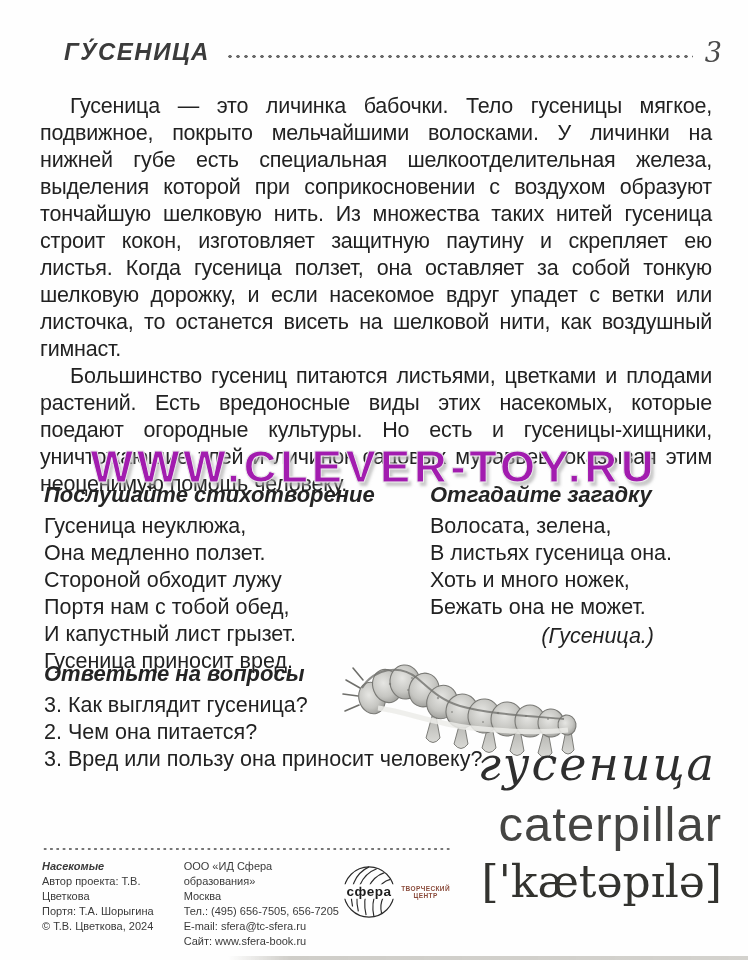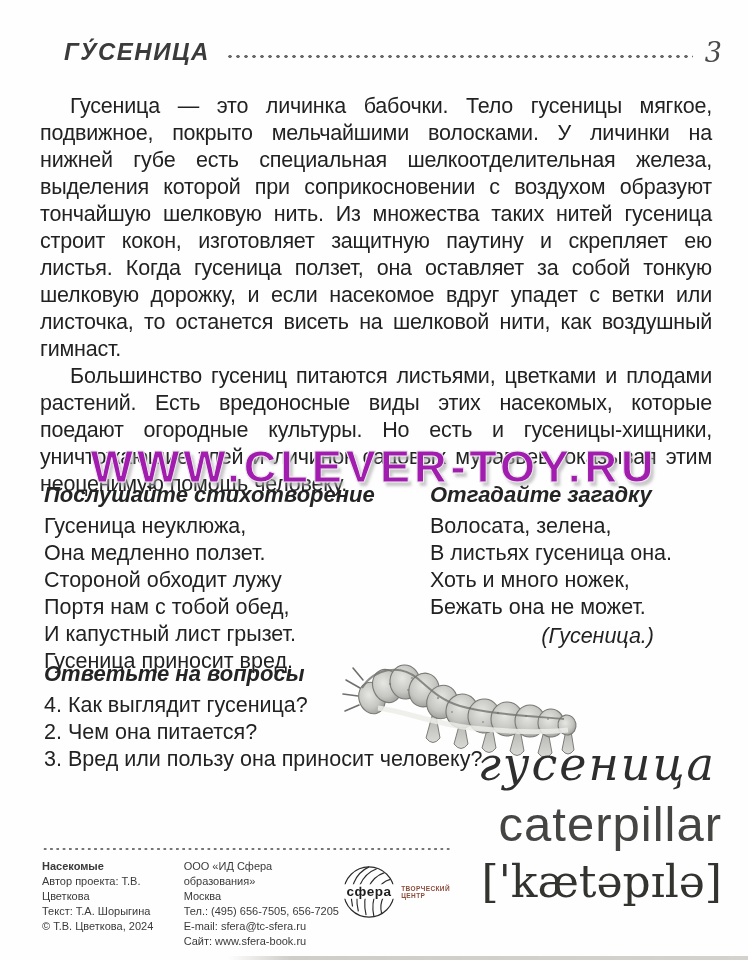--- a/index.html
+++ b/index.html
@@ -64,22 +64,22 @@
 
   
   .footer { position:absolute; top:846px; left:42px; width:408px; z-index:2; }
   .footer-dots { height:6px; margin-bottom:7px;
                  background-image:radial-gradient(circle, #777 1.1px, transparent 1.4px);
                  background-size:6.3px 6px; background-repeat:repeat-x;
                  background-position:0 center; }
   .footer-cols { display:flex; align-items:flex-start; }
   .f-col1 { width:152px; font-size:11px; line-height:15px; color:#3a3a3a; }
   .f-col2 { width:168px; font-size:11px; line-height:15px; color:#3a3a3a; }
-  .f-series { font-weight:bold; }
-  .footer-logo { display:flex; align-items:center; margin-top:4px; }
+  .f-series { font-weight:bold;font-style:italic; }
+  .footer-logo { display:flex; align-items:center; margin-top:4px;text-align:center; }
   .logo-tagline { font-size:6.5px; line-height:7.5px; color:#8a4b3b;
                   text-transform:uppercase; letter-spacing:0.4px; margin-left:3px;
                   font-weight:bold; }
 
   
   .scan-shadow { position:absolute; bottom:0; left:228px; right:0; height:4px;
                  background:linear-gradient(to right, rgba(175,172,164,0),
                            rgba(168,165,156,0.55) 12%, rgba(168,165,156,0.5));
                  filter:blur(0.6px); }
 </style>
@@ -179,36 +179,36 @@
         <circle cx="228" cy="107" r="1.1"></circle>
           <circle cx="132" cy="100" r="1"></circle>
         <circle cx="88" cy="78" r="1"></circle>
           <circle cx="163" cy="110" r="1"></circle>
       </g>
     </svg>
   </div>
 
   <div class="questions">
     <div class="section-heading">Ответьте на вопросы</div>
-    <div class="question-line">4. Как выглядит гусеница?</div>
+    <div class="question-line">3. Как выглядит гусеница?</div>
     <div class="question-line">2. Чем она питается?</div>
     <div class="question-line">3. Вред или пользу она приносит человеку?</div>
   </div>
 
   <div class="vocab-ru">гусеница</div>
   <div class="vocab-en">caterpillar</div>
   <div class="vocab-tr">['kætəpɪlə]</div>
 
   <div class="footer">
     <div class="footer-dots"></div>
     <div class="footer-cols">
       <div class="f-col1">
         <div class="f-series">Насекомые</div>
         <div>Автор проекта: Т.В. Цветкова</div>
-        <div>Текст: Т.А. Шорыгина</div>
+        <div>Портя: Т.А. Шорыгина</div>
         <div>© Т.В. Цветкова, 2024</div>
       </div>
       <div class="f-col2">
         <div>ООО «ИД Сфера образования»</div>
         <div>Москва</div>
         <div>Тел.: (495) 656-7505, 656-7205</div>
         <div>E-mail: sfera@tc-sfera.ru</div>
         <div>Сайт: www.sfera-book.ru</div>
       </div>
       <div class="footer-logo">

